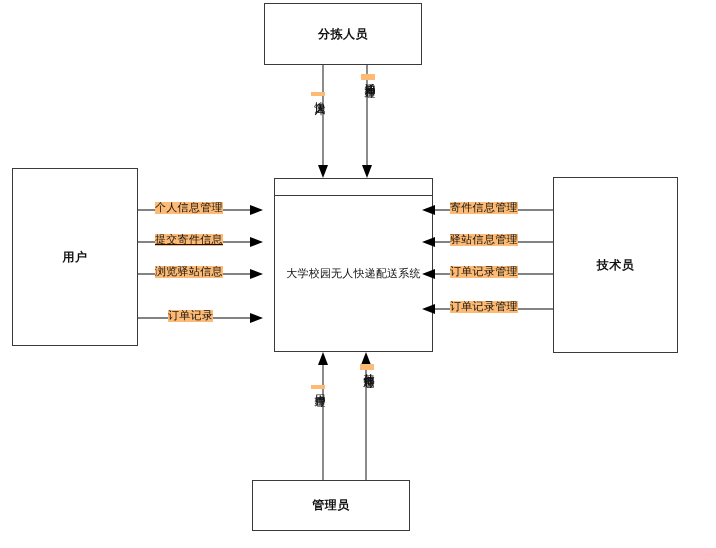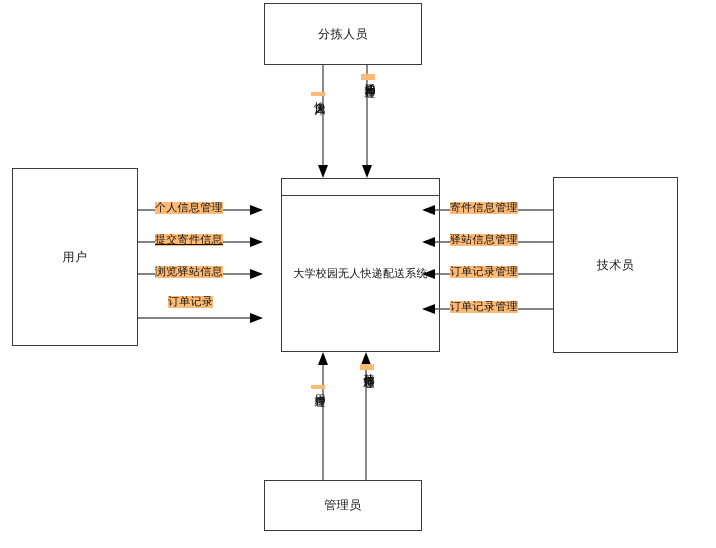--- a/index.html
+++ b/index.html
@@ -29,31 +29,32 @@
     display: flex;
     align-items: center;
     justify-content: center;
   }
   .box .box-label {
     font-size: 12px;
     line-height: 1.2;
     color: #111111;
     letter-spacing: 0.5px;
     text-align: center;
+    font-weight: bold;
   }
 
   #box-sorter      { left: 264px; top: 3px;   width: 158px; height: 62px; }
   #box-user        { left: 12px;  top: 168px; width: 126px; height: 178px; }
   #box-technician  { left: 553px; top: 177px; width: 125px; height: 176px; }
-  #box-admin       { left: 264px; top: 480px; width: 158px; height: 51px; }
+  #box-admin       { left: 252px; top: 480px; width: 158px; height: 51px; }
 
   
   #box-system {
     position: absolute;
-    left: 281px;
+    left: 274px;
     top: 178px;
     width: 159px;
     height: 174px;
     box-sizing: border-box;
     border: 1px solid #3a3a3a;
     background: #ffffff;
   }
   #system-header {
     position: absolute;
     left: 0;
@@ -183,21 +184,21 @@
     </svg>
   </div>
   <div class="flow-label" style="left:155px; top:266px;text-align:right;">浏览驿站信息</div>
 
   <div class="flow" id="flow-left-4" style="left:138px; top:312px;">
     <svg width="125" height="12" viewBox="0 0 125 12">
       <line x1="0" y1="6" x2="114" y2="6" stroke="#5a5a5a" stroke-width="1.4"></line>
       <polygon points="125,6 112,1 112,11" fill="#000000"></polygon>
     </svg>
   </div>
-  <div class="flow-label" style="left:168px; top:296px;text-align:right;">订单记录</div>
+  <div class="flow-label" style="left:168px; top:310px;text-align:right;">订单记录</div>
 
   <div class="flow" id="flow-right-1" style="left:422px; top:204px;">
     <svg width="131" height="12" viewBox="0 0 131 12">
       <line x1="131" y1="6" x2="11" y2="6" stroke="#5a5a5a" stroke-width="1.4"></line>
       <polygon points="0,6 13,1 13,11" fill="#000000"></polygon>
     </svg>
   </div>
   <div class="flow-label" style="left:450px; top:202px;">寄件信息管理</div>
 
   <div class="flow" id="flow-right-2" style="left:422px; top:236px;">

